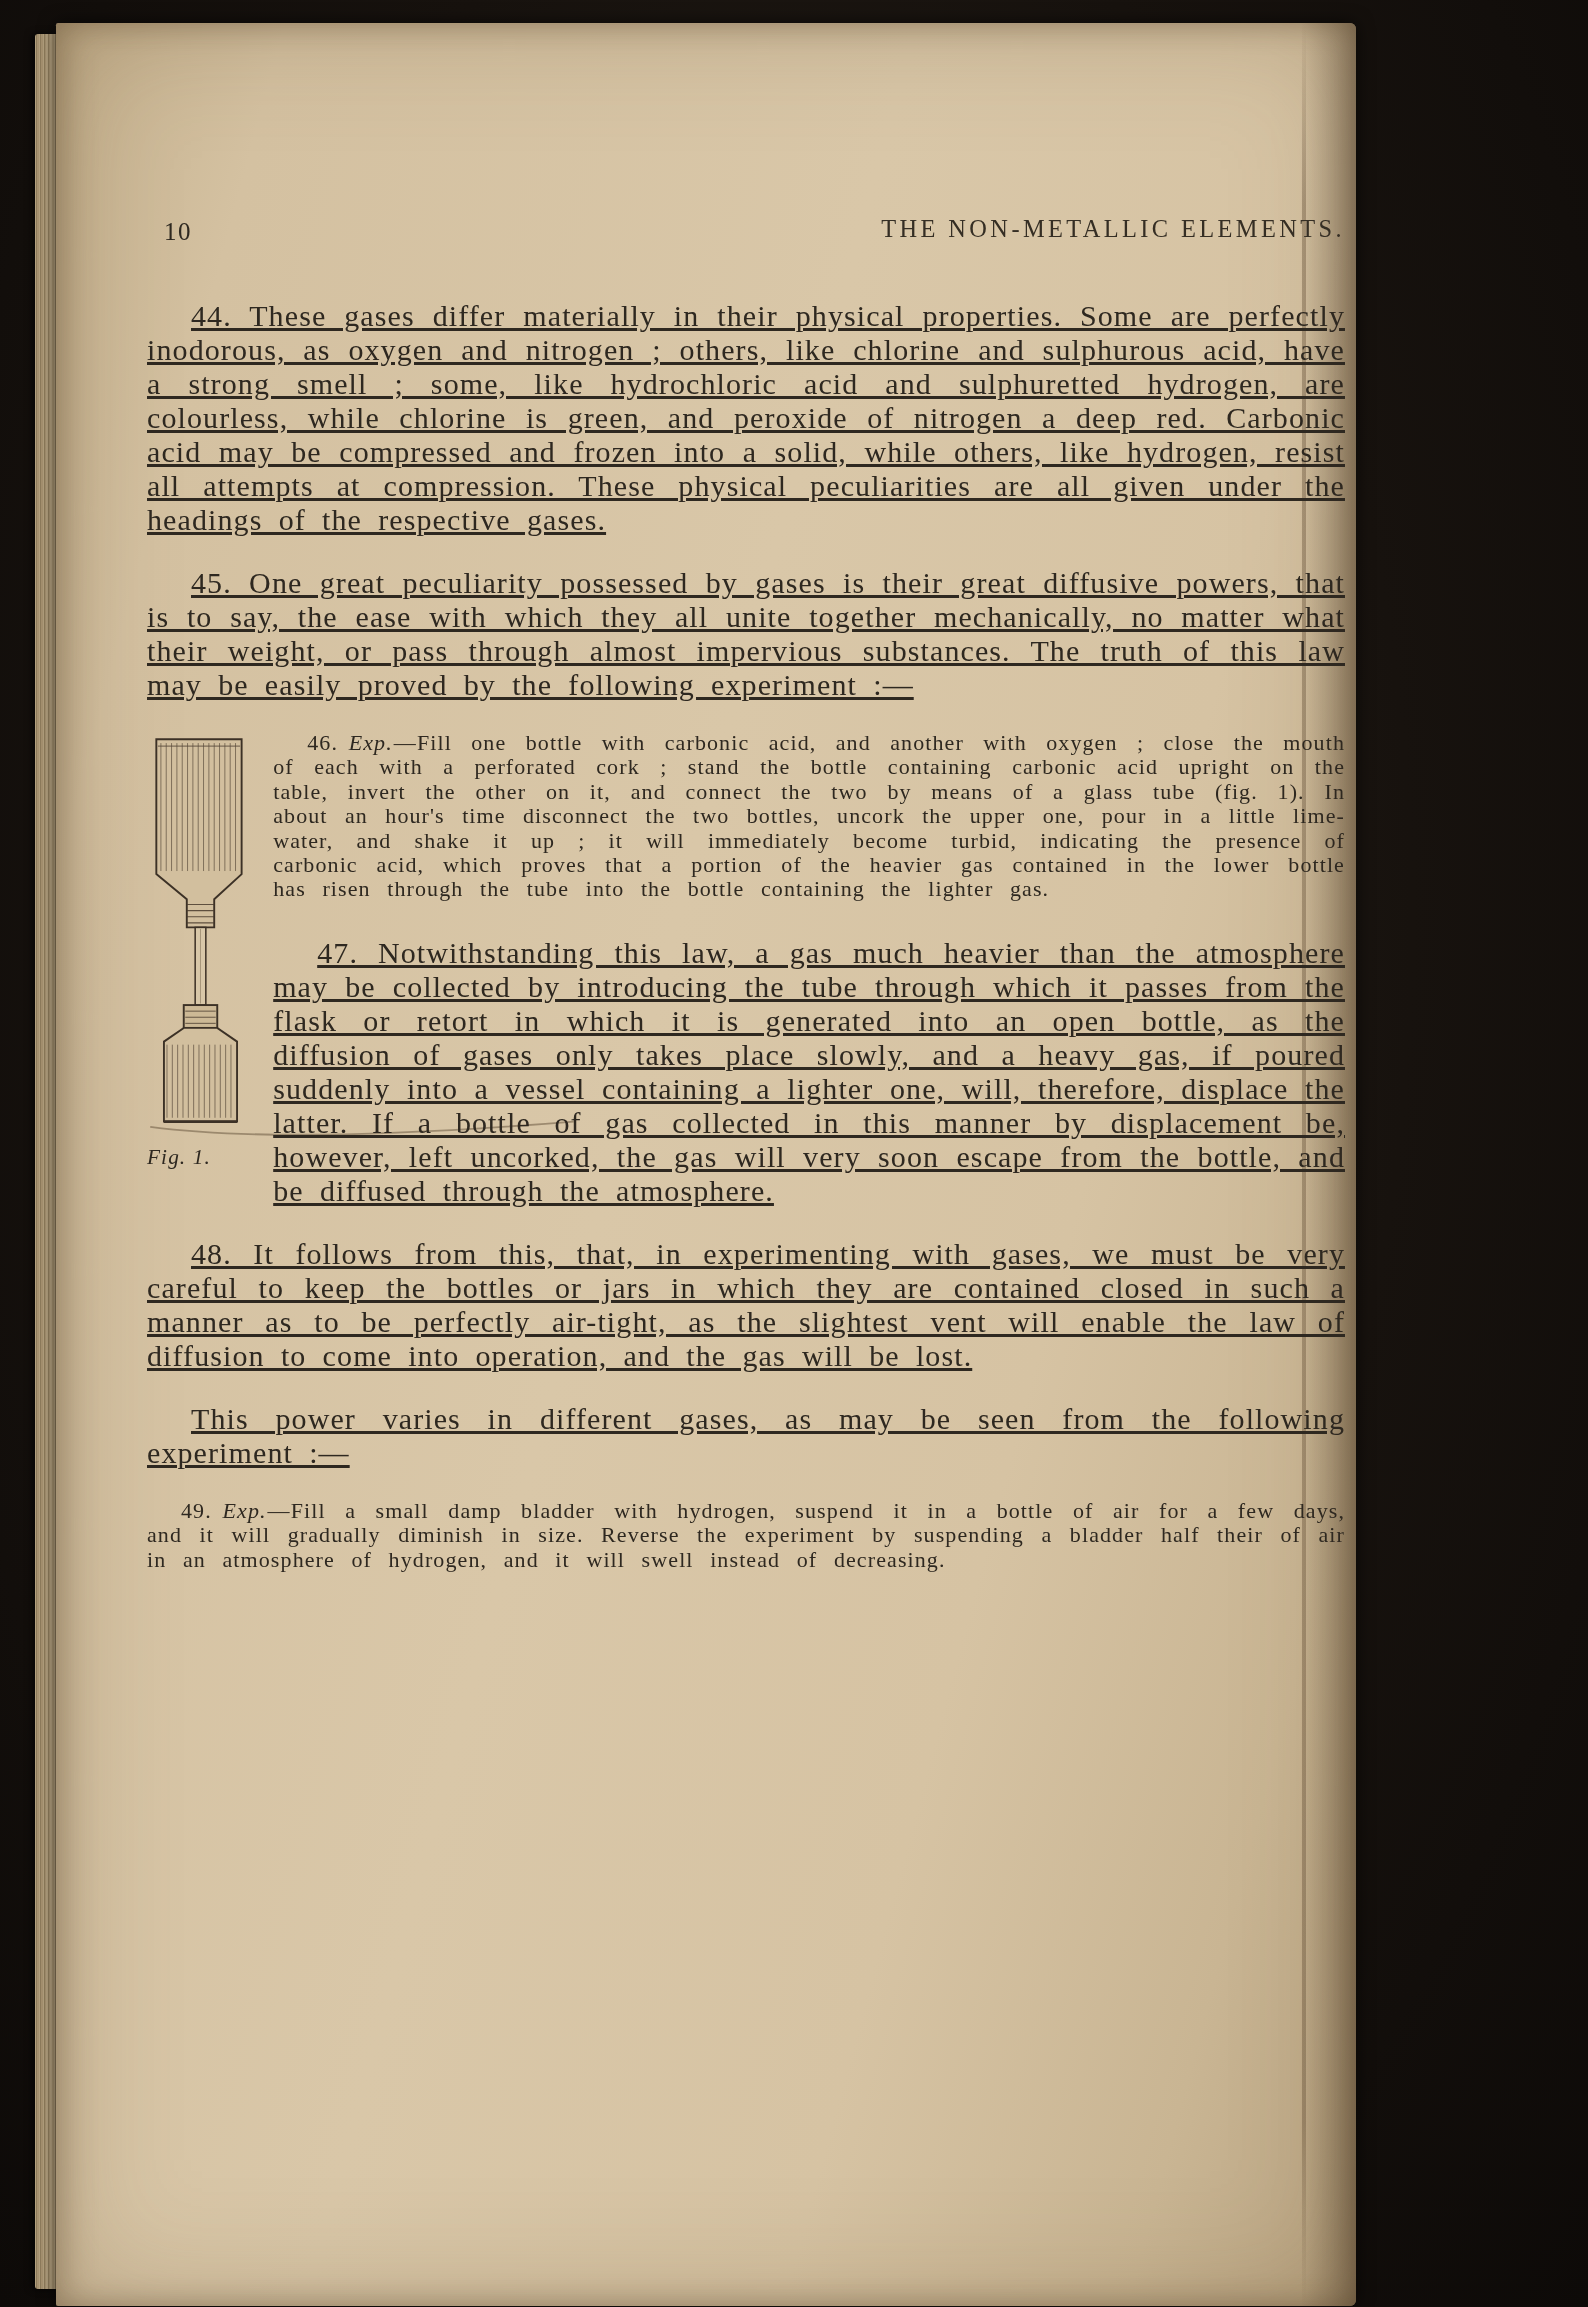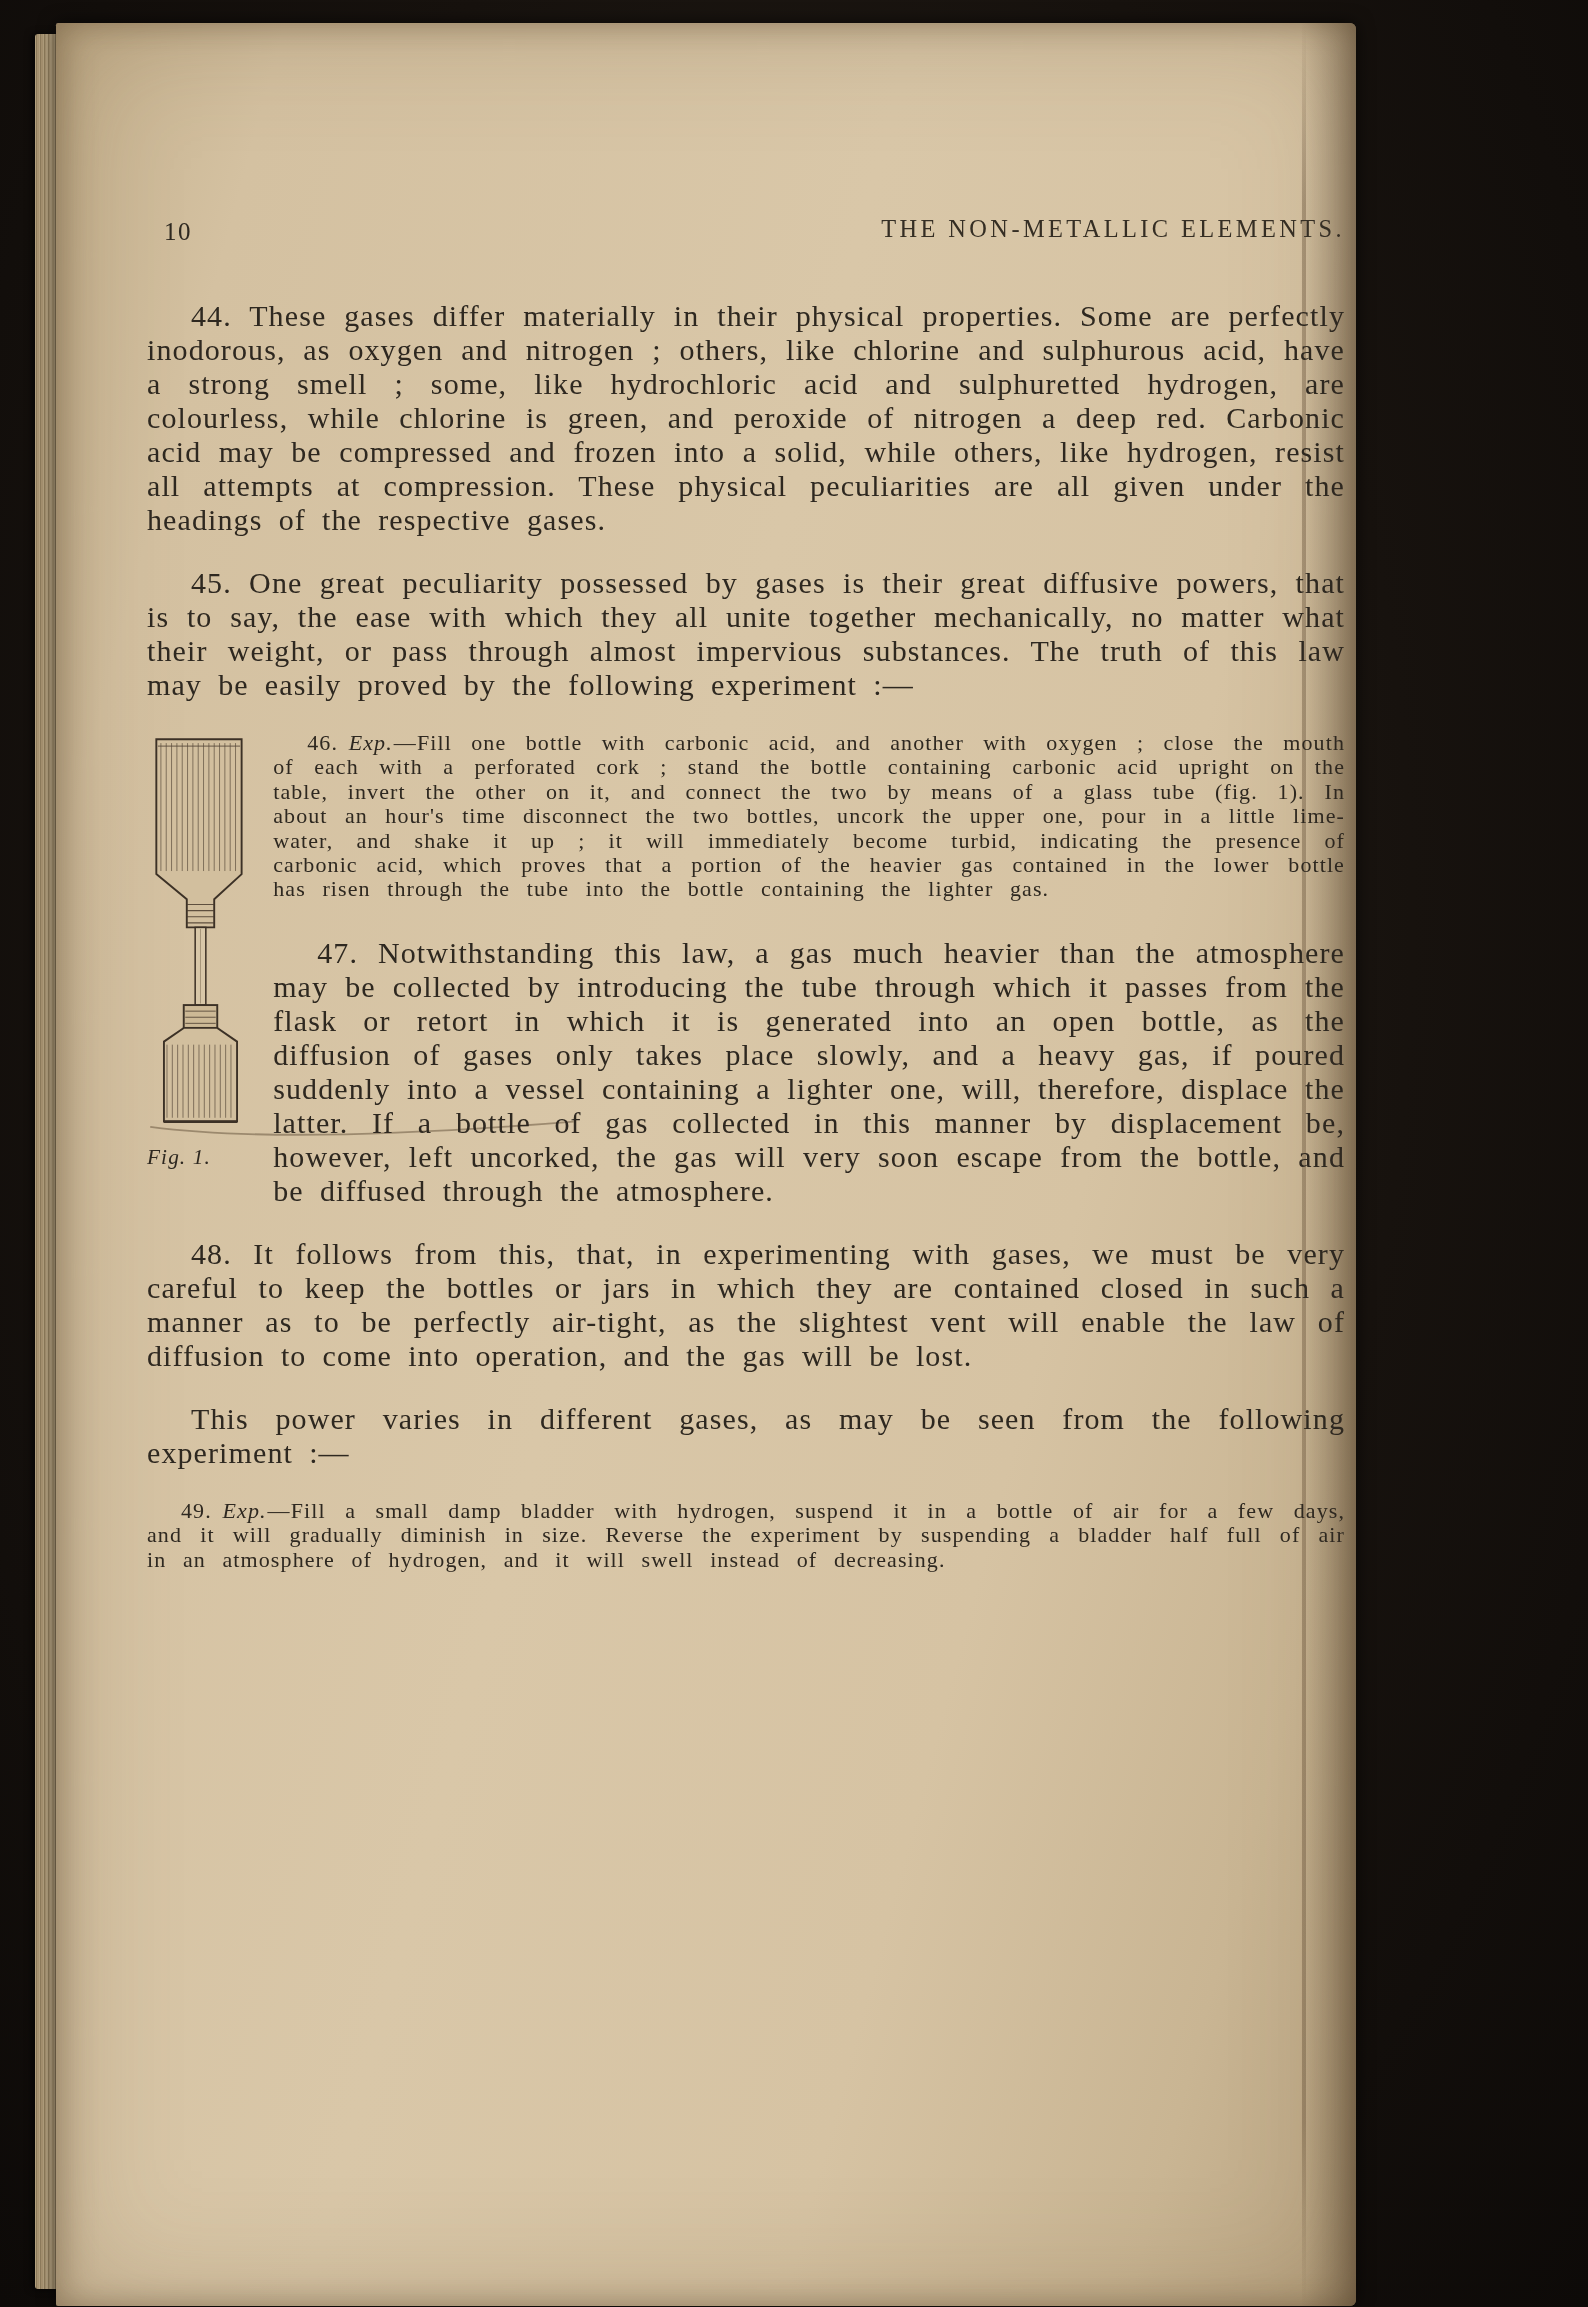--- a/index.html
+++ b/index.html
@@ -75,20 +75,21 @@
     color: #352e24;
   }
 
   .para {
     font-size: 30px;
     line-height: 34px;
     letter-spacing: 1.1px;
     word-spacing: 7.6px;
     text-indent: 44px;
     margin: 0 0 29px 0;
+    text-decoration: underline;
   }
 
   .exp {
     font-size: 22px;
     line-height: 24.4px;
     letter-spacing: 1.1px;
     word-spacing: 10px;
     text-indent: 34px;
     margin: 3px 0 34px 0;
   }
@@ -156,18 +157,18 @@
     </div>
 
     <p class="exp"><span class="num">46.</span><i>Exp.</i><span>—Fill one bottle with carbonic acid, and another with oxygen ; close the mouth of each with a perforated cork ; stand the bottle containing carbonic acid upright on the table, invert the other on it, and connect the two by means of a glass tube (fig. 1). In about an hour's time disconnect the two bottles, uncork the upper one, pour in a little lime-water, and shake it up ; it will immediately become turbid, indicating the presence of carbonic acid, which proves that a portion of the heavier gas contained in the lower bottle has risen through the tube into the bottle containing the lighter gas.</span></p>
 
     <p class="para">47. Notwithstanding this law, a gas much heavier than the atmosphere may be collected by introducing the tube through which it passes from the flask or retort in which it is generated into an open bottle, as the diffusion of gases only takes place slowly, and a heavy gas, if poured suddenly into a vessel containing a lighter one, will, therefore, displace the latter. If a bottle of gas collected in this manner by displacement be, however, left uncorked, the gas will very soon escape from the bottle, and be diffused through the atmosphere.</p>
 
     <p class="para">48. It follows from this, that, in experimenting with gases, we must be very careful to keep the bottles or jars in which they are contained closed in such a manner as to be perfectly air-tight, as the slightest vent will enable the law of diffusion to come into operation, and the gas will be lost.</p>
 
     <p class="para">This power varies in different gases, as may be seen from the following experiment :—</p>
 
-    <p class="exp"><span class="num">49.</span><i>Exp.</i><span>—Fill a small damp bladder with hydrogen, suspend it in a bottle of air for a few days, and it will gradually diminish in size. Reverse the experiment by suspending a bladder half full of air in an atmosphere of hydrogen, and it will swell instead of decreasing.</span></p>
+    <p class="exp"><span class="num">49.</span><i>Exp.</i><span>—Fill a small damp bladder with hydrogen, suspend it in a bottle of air for a few days, and it will gradually diminish in size. Reverse the experiment by suspending a bladder half their of air in an atmosphere of hydrogen, and it will swell instead of decreasing.</span></p>
 
 
   </div>
 </div>
 
 
 </body></html>

